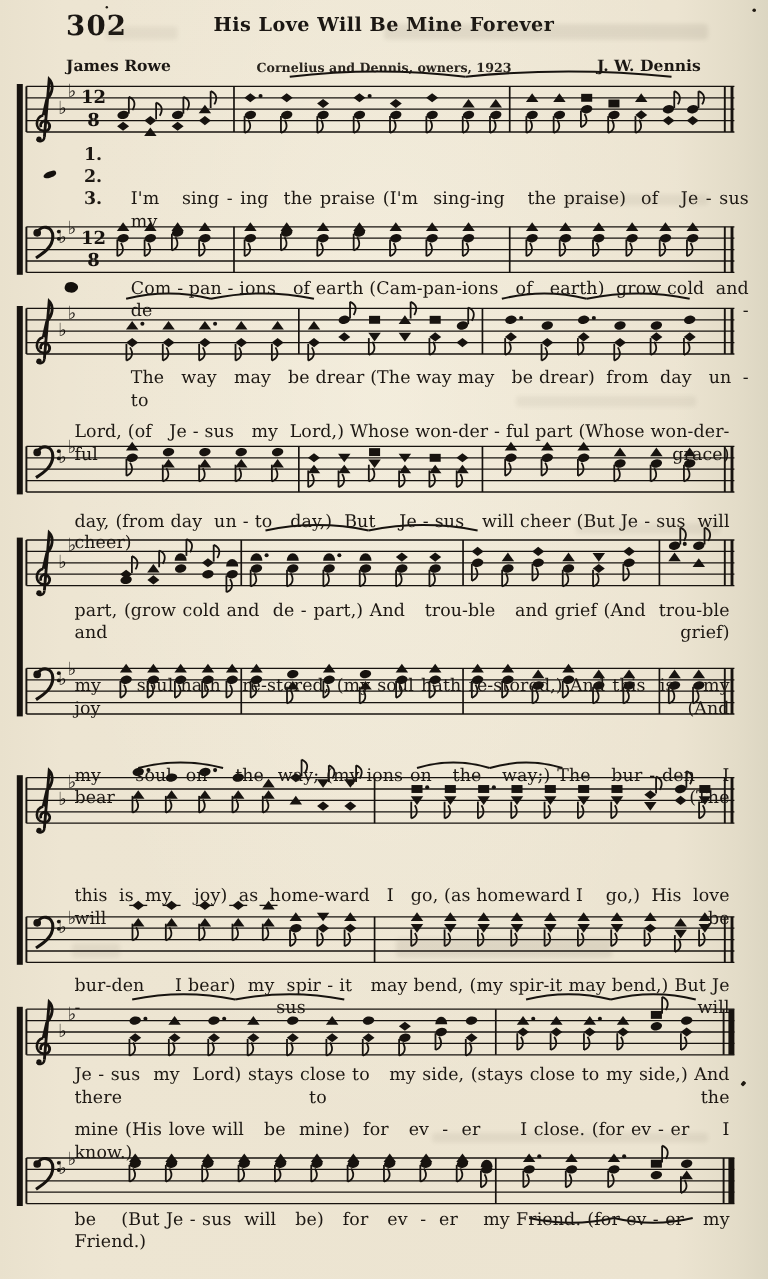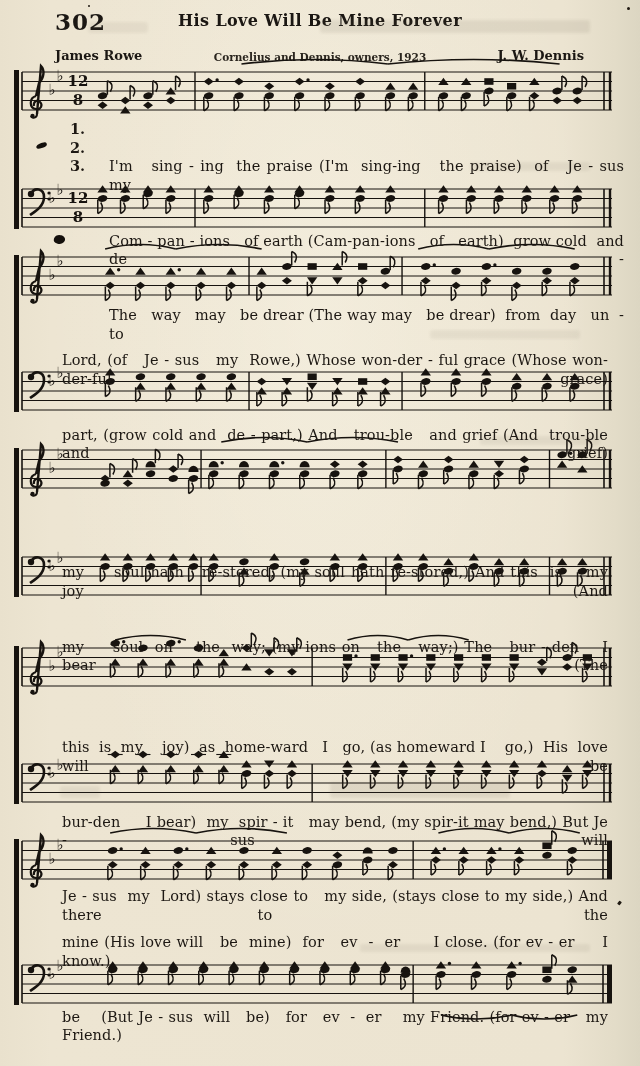--- a/index.html
+++ b/index.html
@@ -1392,21 +1392,22 @@
     <div>3.</div>
   </div>
 
   <div class="lyrics" style="left:93px; top:120px; width:515px;margin-left:16px;">
     <div>I'm   sing - ing  the praise (I'm  sing-ing   the praise)  of   Je - sus   my</div>
     <div>Com - pan - ions   of earth (Cam-pan-ions   of   earth)  grow cold  and   de -</div>
     <div>The   way   may   be drear (The way may   be drear)  from  day   un  -  to</div>
   </div>
 
   <div class="lyrics" style="left:62px; top:314px; width:546px;">
-    <div>Lord, (of   Je - sus   my  Rowe,) Whose won-der - ful grace (Whose won-der-ful grace)</div>
+    <div>Lord, (of   Je - sus   my  Lord,) Whose won-der - ful part (Whose won-der-ful grace)</div>
+    <div>day, (from day  un - to   day,)  But    Je - sus   will cheer (But Je - sus  will  cheer)</div>
     <div>part, (grow cold and  de - part,) And   trou-ble   and grief (And  trou-ble   and grief)</div>
   </div>
 
   <div class="lyrics" style="left:62px; top:526px; width:546px;">
     <div>my     soul hath   re-stored, (my soul hath re-stored,) And this  is    my  joy (And</div>
     <div>my     soul  on    the  way; (my ions on   the   way;) The   bur - den    I bear (The</div>
   </div>
 
   <div class="lyrics" style="left:62px; top:701px; width:546px;">
     <div>this  is  my    joy)  as  home-ward   I   go, (as homeward I    go,)  His  love  will  be</div>

